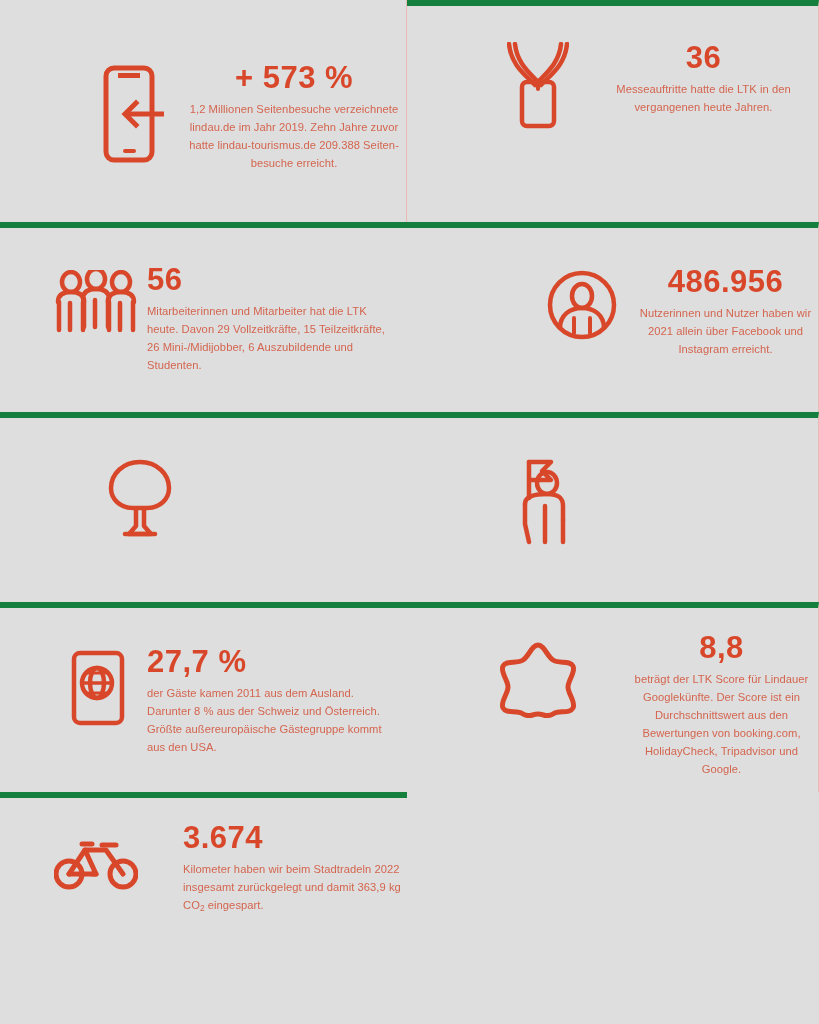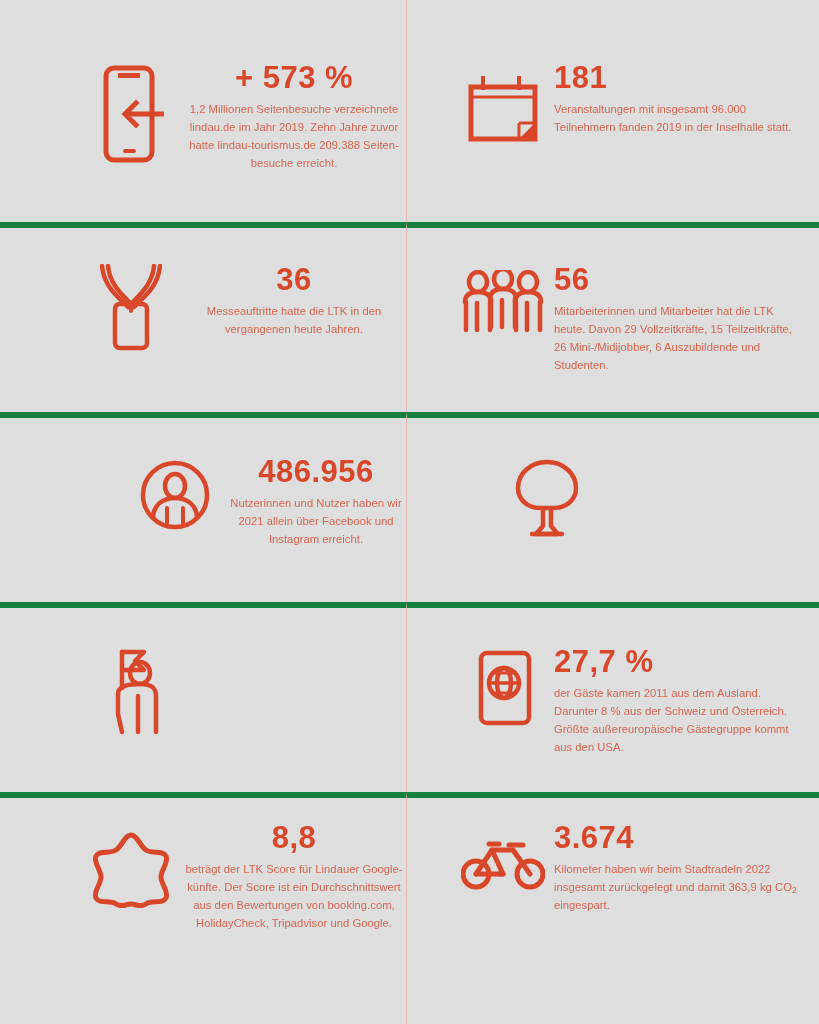--- a/index.html
+++ b/index.html
@@ -49,21 +49,21 @@
     display: flex;
     align-items: flex-start;
     gap: 0px;
   }
 
   
   .row-a .cell-inner { padding-top: 62px; }
   .row-b .cell-inner { padding-top: 36px; }
   .row-c .cell-inner { padding-top: 38px; margin-left: 44px; }
   .row-d .cell-inner { padding-top: 38px; }
-  .row-e .cell-inner { padding-top: 24px; }
+  .row-e .cell-inner { padding-top: 24px; gap: 36px; }
 
   .col-left  .cell-inner { padding-left: 88px; text-align: center; }
   .col-right .cell-inner { padding-left: 53px; }
 
   .icon-wrap {
     flex: 0 0 auto;
     width: 86px;
     display: flex;
     justify-content: center;
     align-items: flex-start;
@@ -130,38 +130,20 @@
             <path d="M40 39 L29 50 L40 61" stroke-width="5" stroke-linecap="square" fill="none"></path>
           </svg>
         </div>
         <div class="text-wrap">
           <p class="stat-value">+ 573 %</p>
           <p class="stat-desc">1,2 Millionen Seitenbesuche verzeichnete lindau.de im Jahr 2019. Zehn Jahre zuvor hatte lindau-tourismus.de 209.388 Seiten­­besuche erreicht.</p>
         </div>
       </div>
     </div>
 
-    <div class="cell col-right row-a">
-      <div class="cell-inner">
-        <div class="icon-wrap">
-          <svg class="ic-calendar" width="80" height="76" viewBox="0 0 80 76" fill="none" stroke="#d9472a" stroke-width="5">
-            <path d="M20 6 v14" stroke-width="4"></path>
-            <path d="M56 6 v14" stroke-width="4"></path>
-            <path d="M8 17 h64 v52 H8 z" stroke-linejoin="miter"></path>
-            <path d="M8 27 h64" stroke-width="3"></path>
-            <path d="M56 69 l16 -16 v16 z" fill="#d9472a" stroke="none"></path>
-            <path d="M56 53 h16 M56 53 v16" stroke-width="3"></path>
-          </svg>
-        </div>
-        <div class="text-wrap">
-          <p class="stat-value">181</p>
-          <p class="stat-desc">Veranstaltungen mit insgesamt 96.000 Teilnehmern fanden 2019 in der Inselhalle statt.</p>
-        </div>
-      </div>
-    </div>
 
     <div class="cell col-left row-b">
       <div class="cell-inner">
         <div class="icon-wrap">
           <svg class="ic-lanyard" width="62" height="88" viewBox="0 0 62 88" fill="none" stroke="#d9472a" stroke-width="4.5" stroke-linecap="round">
             <path d="M8 2 C10 22 24 32 31 40"></path>
             <path d="M54 2 C52 22 38 32 31 40"></path>
             <path d="M2 2 C4 24 20 34 28 43"></path>
             <path d="M60 2 C58 24 42 34 34 43"></path>
             <rect x="15" y="40" width="32" height="44" rx="5"></rect>

